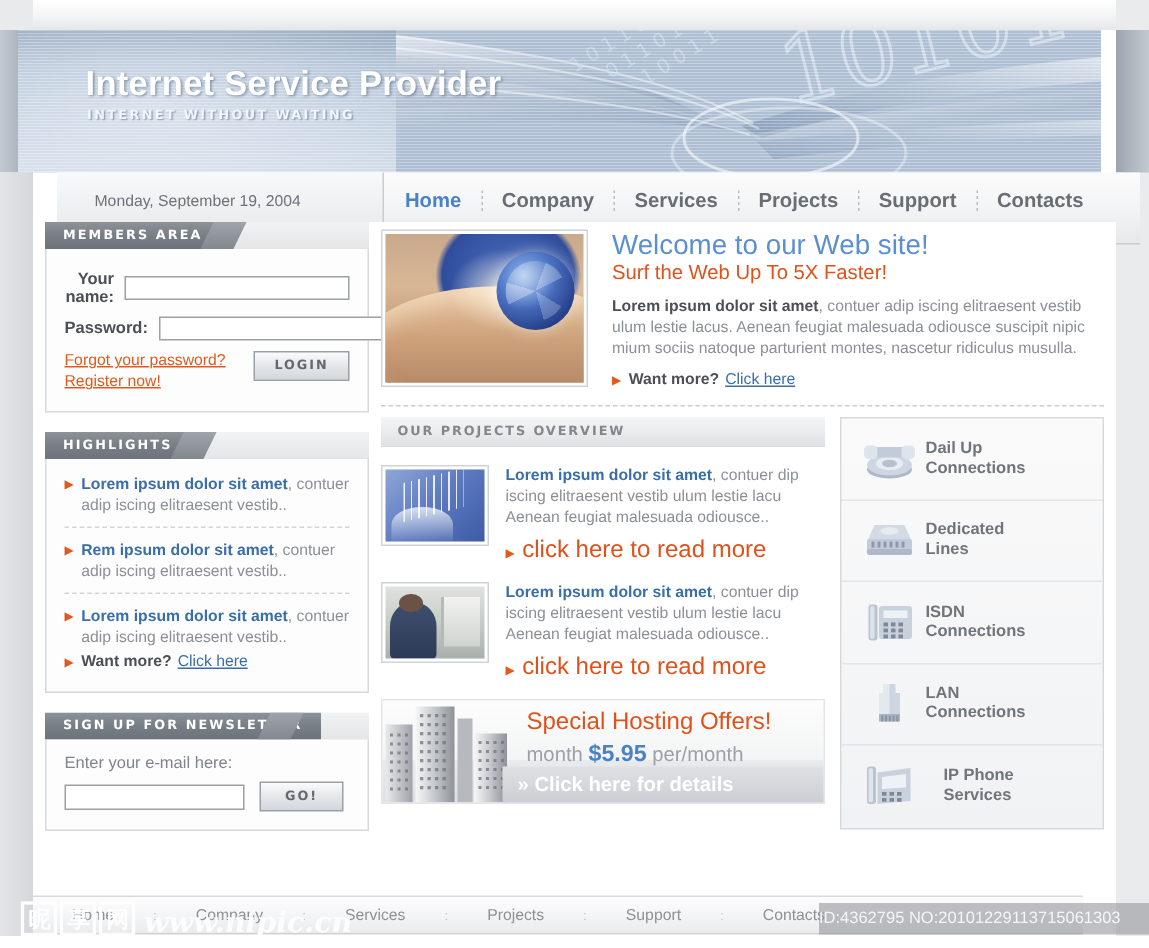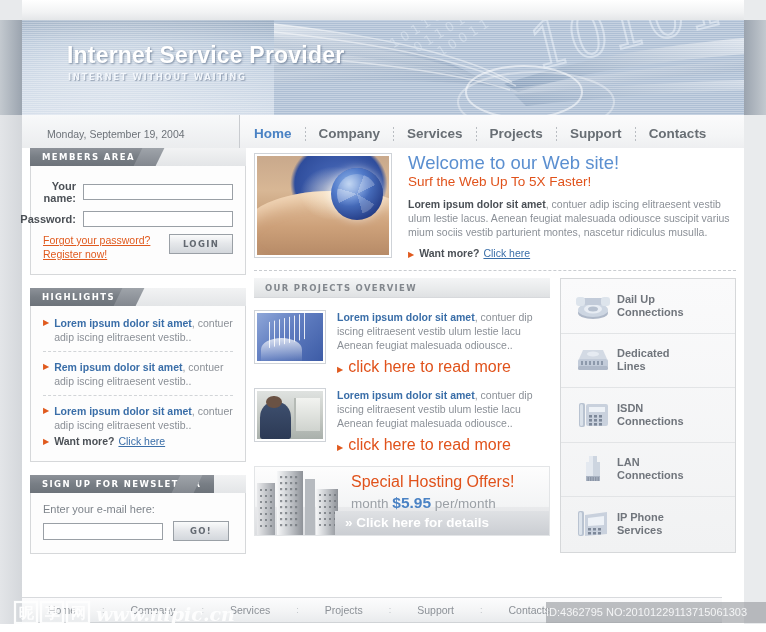--- a/index.html
+++ b/index.html
@@ -44,21 +44,21 @@
     background: linear-gradient(to right,#9ba4af,#c3c9cf);
   }
   .topstrip {
     position: absolute; left: 0; top: 0;
     width: 766px; height: 20px;
     background: linear-gradient(to bottom,#ffffff 0%,#f2f3f4 60%,#e4e6e8 100%);
   }
 
   
   #banner {
-    position: absolute; left: 22px; top: 20px;
+    position: absolute; left: 12px; top: 20px;
     width: 722px; height: 95px;
     overflow: hidden;
     background: linear-gradient(to bottom, #8fa3bb 0%, #a9bcd2 25%, #b8c8db 55%, #cdd8e6 100%);
   }
   #banner .scan {
     position: absolute; inset: 0;
     background: repeating-linear-gradient(
       to bottom,
       rgba(255,255,255,0.30) 0px,
       rgba(255,255,255,0.30) 1px,
@@ -88,21 +88,21 @@
     font-weight: bold;
     letter-spacing: 1.6px;
     text-transform: uppercase;
     text-shadow: 1px 1px 1px rgba(60,80,110,0.45);
     z-index: 8;
     font-family: "DejaVu Sans", sans-serif;
   }
 
   
   #navbar {
-    position: absolute; left: 22px; top: 115px;
+    position: absolute; left: 38px; top: 115px;
     width: 722px; height: 48px;
     background: linear-gradient(to bottom,#fbfbfc 0%,#f4f5f6 45%,#e6e8ea 100%);
     border-bottom: 1px solid #c9ccd0;
     padding-left: 12px;
   }
   #date-box {
     position: absolute; left: 0; top: 0;
     width: 218px; height: 37px;
     display: flex; align-items: center;
     background: linear-gradient(to bottom,#f8f9fa,#e9ebed);
@@ -179,21 +179,21 @@
   }
 
   .panel-body {
     border: 1px solid #d6d8da;
     border-top: none;
     background: #fdfdfd;
     padding: 10px 12px 12px 12px;
   }
 
   
-  .form-row { display: flex; align-items: center; margin-bottom: 7px; justify-content: flex-end; }
+  .form-row { display: flex; align-items: center; margin-bottom: 7px; }
   .form-row label {
     width: 64px;
     font-size: 11px;
     font-weight: bold;
     color: #4b5056;
     text-align: right;
     margin-right: 7px;
   }
   .txtfield {
     flex: 1;
@@ -411,21 +411,21 @@
     width: 176px; margin-left: 10px;
     border: 1px solid #d6d8da;
     background: linear-gradient(to bottom,#fafafb,#f1f2f3);
   }
   .svc {
     display: flex; align-items: center;
     height: 54.5px;
     padding: 0 8px;
     border-bottom: 1px solid #e2e4e6;
   }
-  .svc:last-child { border-bottom: none; }
+  .svc:last-child { border-bottom: none; gap: 12px; }
   .svc-ico { width: 48px; flex: none; display: flex; justify-content: center; align-items: center; }
   .svc-label {
     font-size: 11px; font-weight: bold;
     color: #70757c; line-height: 13px;
     white-space: pre-line;
   }
 
   
   #hosting {
     margin-top: 12px;
@@ -653,21 +653,21 @@
         <div class="hand-img">
           <div class="hand-inner">
             <div class="palm"></div>
             <div class="glow"></div>
             <div class="globe"></div>
           </div>
         </div>
         <div id="welcome-text">
           <div id="welcome-title">Welcome to our Web site!</div>
           <div id="welcome-sub">Surf the Web Up To 5X Faster!</div>
-          <div id="welcome-body"><b>Lorem ipsum dolor sit amet</b><span>, contuer adip iscing elitraesent vestib ulum lestie lacus. Aenean  feugiat malesuada odiousce suscipit varius mium sociis vestib parturient montes, nascetur ridiculus musulla.</span></div>
+          <div id="welcome-body"><b>Lorem ipsum dolor sit amet</b><span>, contuer adip iscing elitraesent vestib ulum lestie lacus. Aenean  feugiat malesuada odiousce suscipit nipic mium sociis natoque parturient montes, nascetur ridiculus musulla.</span></div>
           <div class="wantmore">
             <span class="arrow">▶</span>
             <b>Want more?</b>
             <a>Click here</a>
           </div>
         </div>
       </div>
 
       <div class="dashrule"></div>
 

